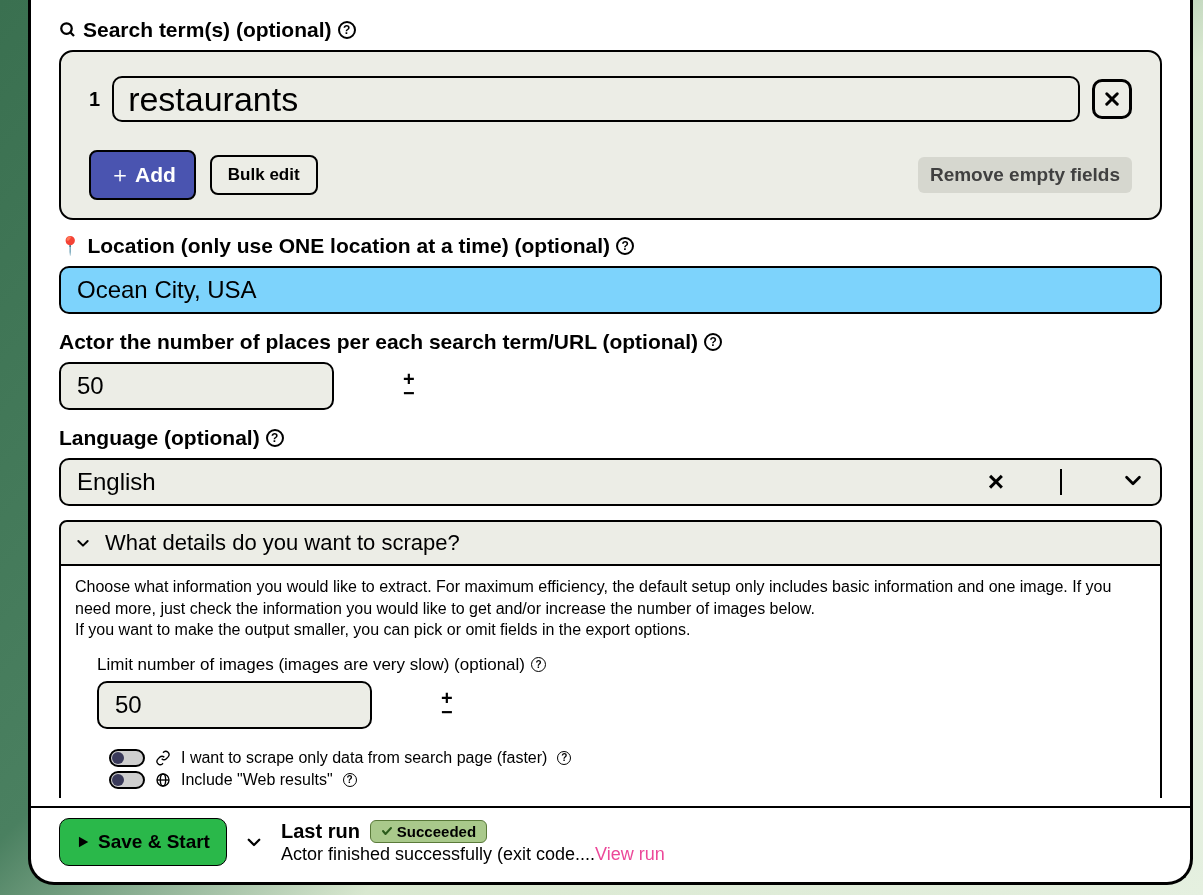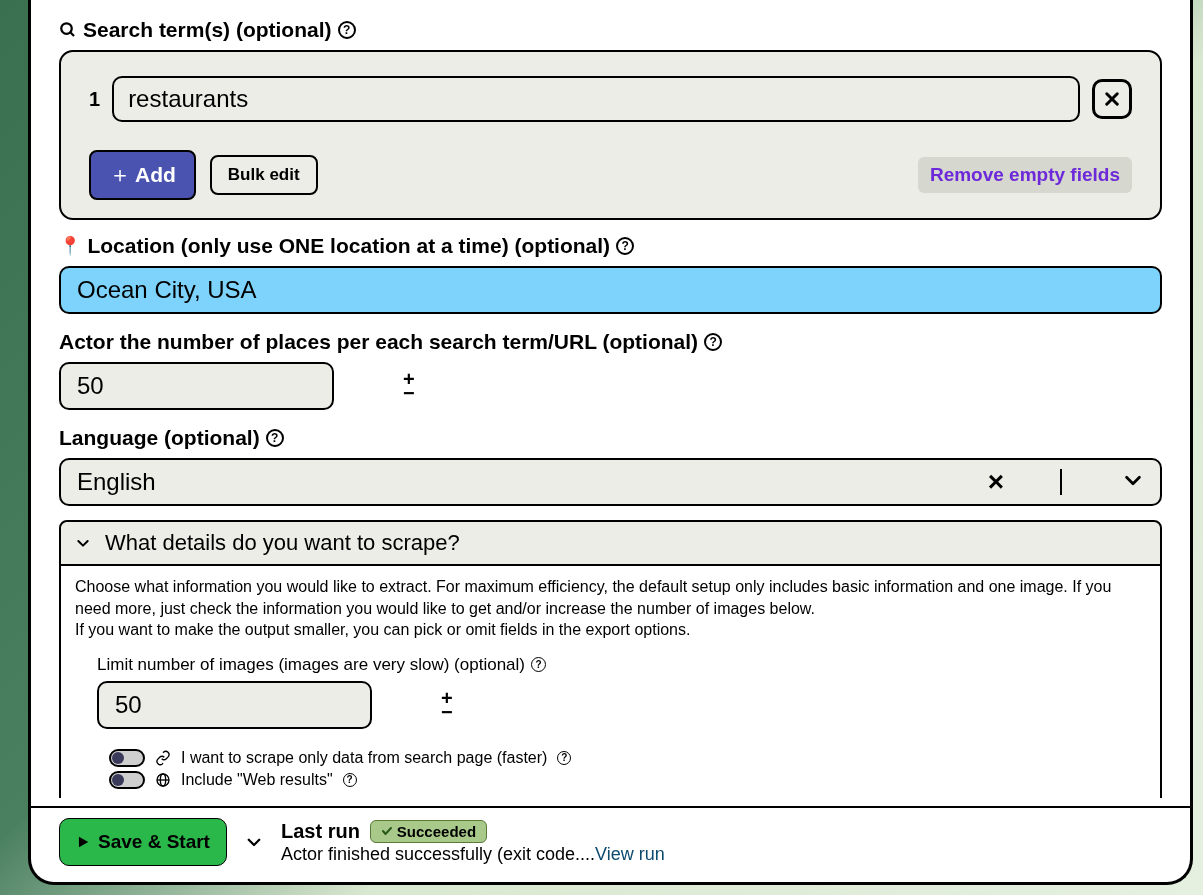--- a/index.html
+++ b/index.html
@@ -60,21 +60,21 @@
 }
 .term-row { display: flex; align-items: center; gap: 12px; margin-bottom: 28px; }
 .term-idx { font-size: 20px; font-weight: 600; }
 .term-input {
   flex: 1;
   height: 46px;
   border: 2px solid #000;
   border-radius: 10px;
   background: #ecede6;
   padding: 0 14px;
-  font-size: 24px;
+  font-size: 34px;
   font-weight: 500;
   color: #000;
 }
 .remove-btn {
   width: 40px;
   height: 40px;
   border: 3px solid #000;
   border-radius: 10px;
   background: #ecede6;
   display: inline-flex;
@@ -102,21 +102,21 @@
   border: 2px solid #000;
   border-radius: 8px;
   padding: 8px 16px;
   font-size: 17px;
   font-weight: 700;
   cursor: pointer;
 }
 .remove-empty {
   margin-left: auto;
   background: #d6d7cf;
-  color: #6d28d9;
+  color: #404040;
   border-radius: 6px;
   padding: 7px 12px;
   font-size: 19px;
   font-weight: 600;
 }
 .pin { color: #d33; font-size: 18px; }
 .loc-input {
   width: 100%;
   height: 48px;
   border: 2px solid #000;
@@ -215,21 +215,21 @@
   gap: 8px;
   cursor: pointer;
 }
 .last-run { display: flex; flex-direction: column; gap: 1px; }
 .last-head { display: flex; align-items: center; gap: 10px; font-size: 20px; font-weight: 600; }
 .status-badge {
   background: #a9c98b; border: 1px solid #5a7a3a; border-radius: 6px;
   padding: 2px 10px; font-size: 15px; display: inline-flex; align-items: center; gap: 4px;
 }
 .last-sub { font-size: 18px; font-weight: 500; }
-.view-run { color: #0c4a6e; cursor: pointer; }
+.view-run { color: #ec4899; cursor: pointer; }
 .small-icon { width: 16px; height: 16px; }
 .search-icon { width: 18px; height: 18px; }
 </style>
 </head>
 <body>
 
 <div class="bg-map"></div>
 
 <div class="panel">
   <div class="content">

